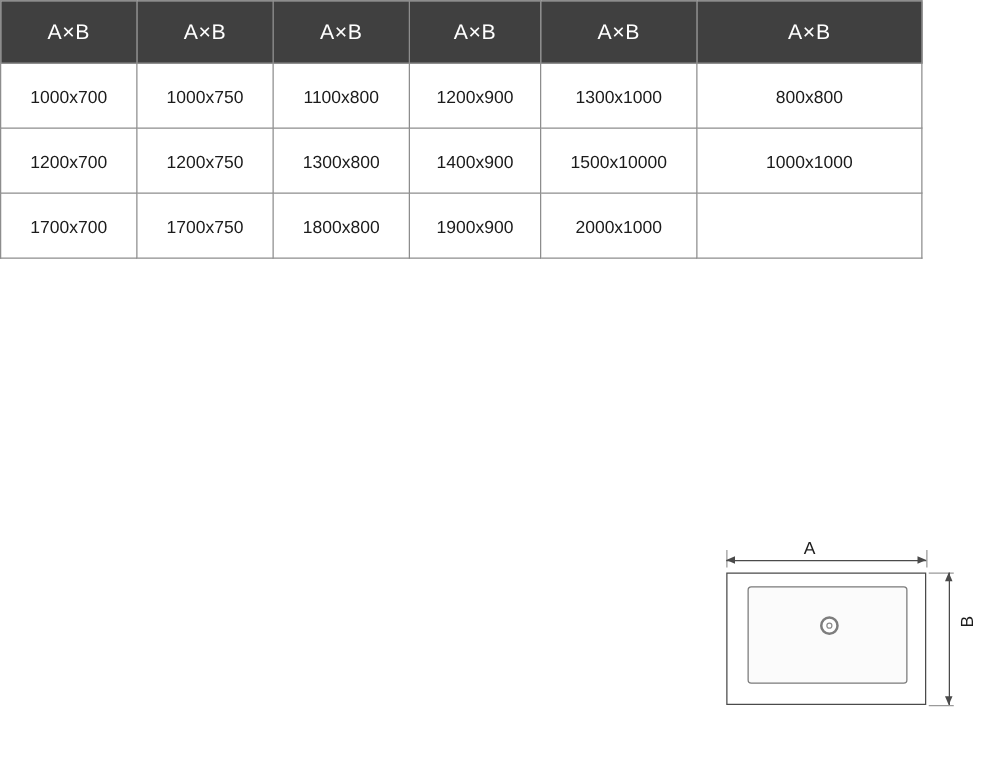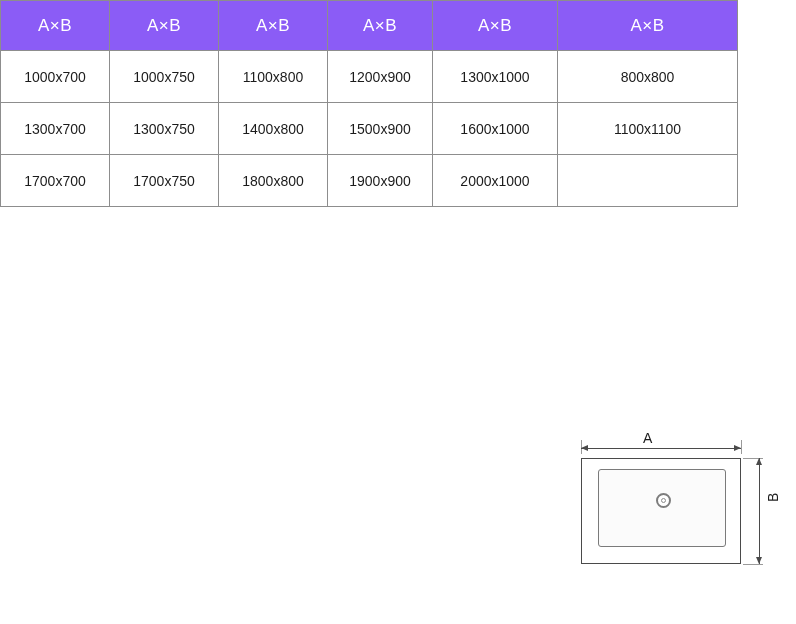--- a/index.html
+++ b/index.html
@@ -35,21 +35,21 @@
     font-weight: normal;
     font-size: 14px;
     text-align: center;
     vertical-align: middle;
     padding: 0;
     height: 52px;
     color: #1b1b1b;
     background: #ffffff;
   }
   table.size-table thead th {
-    background: #8b5cf6;
+    background: #404040;
     color: #ffffff;
     font-size: 17px;
     height: 50px;
     letter-spacing: 0.5px;
   }
   
   col.c0 { width: 109px; }
   col.c1 { width: 109px; }
   col.c2 { width: 109px; }
   col.c3 { width: 105px; }
@@ -197,26 +197,26 @@
     <tbody>
       <tr>
         <td>1000x700</td>
         <td>1000x750</td>
         <td>1100x800</td>
         <td>1200x900</td>
         <td>1300x1000</td>
         <td>800x800</td>
       </tr>
       <tr>
-        <td>1300x700</td>
-        <td>1300x750</td>
-        <td>1400x800</td>
-        <td>1500x900</td>
-        <td>1600x1000</td>
-        <td>1100x1100</td>
+        <td>1200x700</td>
+        <td>1200x750</td>
+        <td>1300x800</td>
+        <td>1400x900</td>
+        <td>1500x10000</td>
+        <td>1000x1000</td>
       </tr>
       <tr>
         <td>1700x700</td>
         <td>1700x750</td>
         <td>1800x800</td>
         <td>1900x900</td>
         <td>2000x1000</td>
         <td class="gone"></td>
       </tr>
     </tbody>

